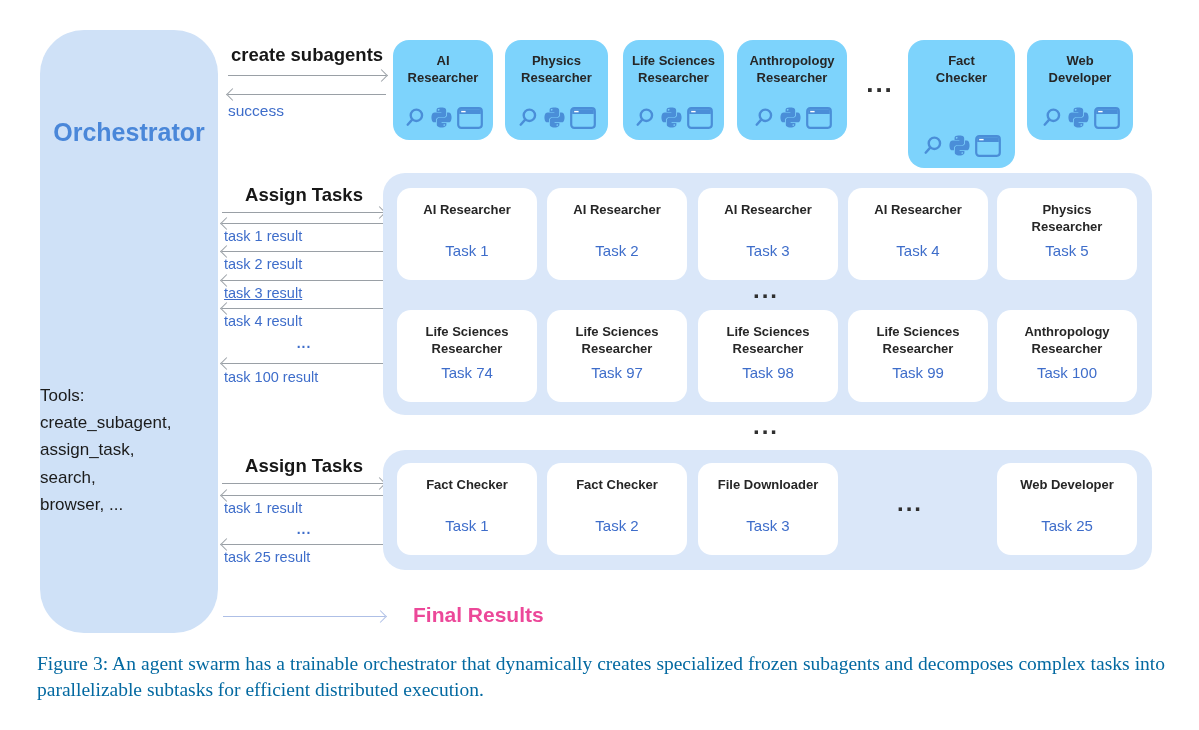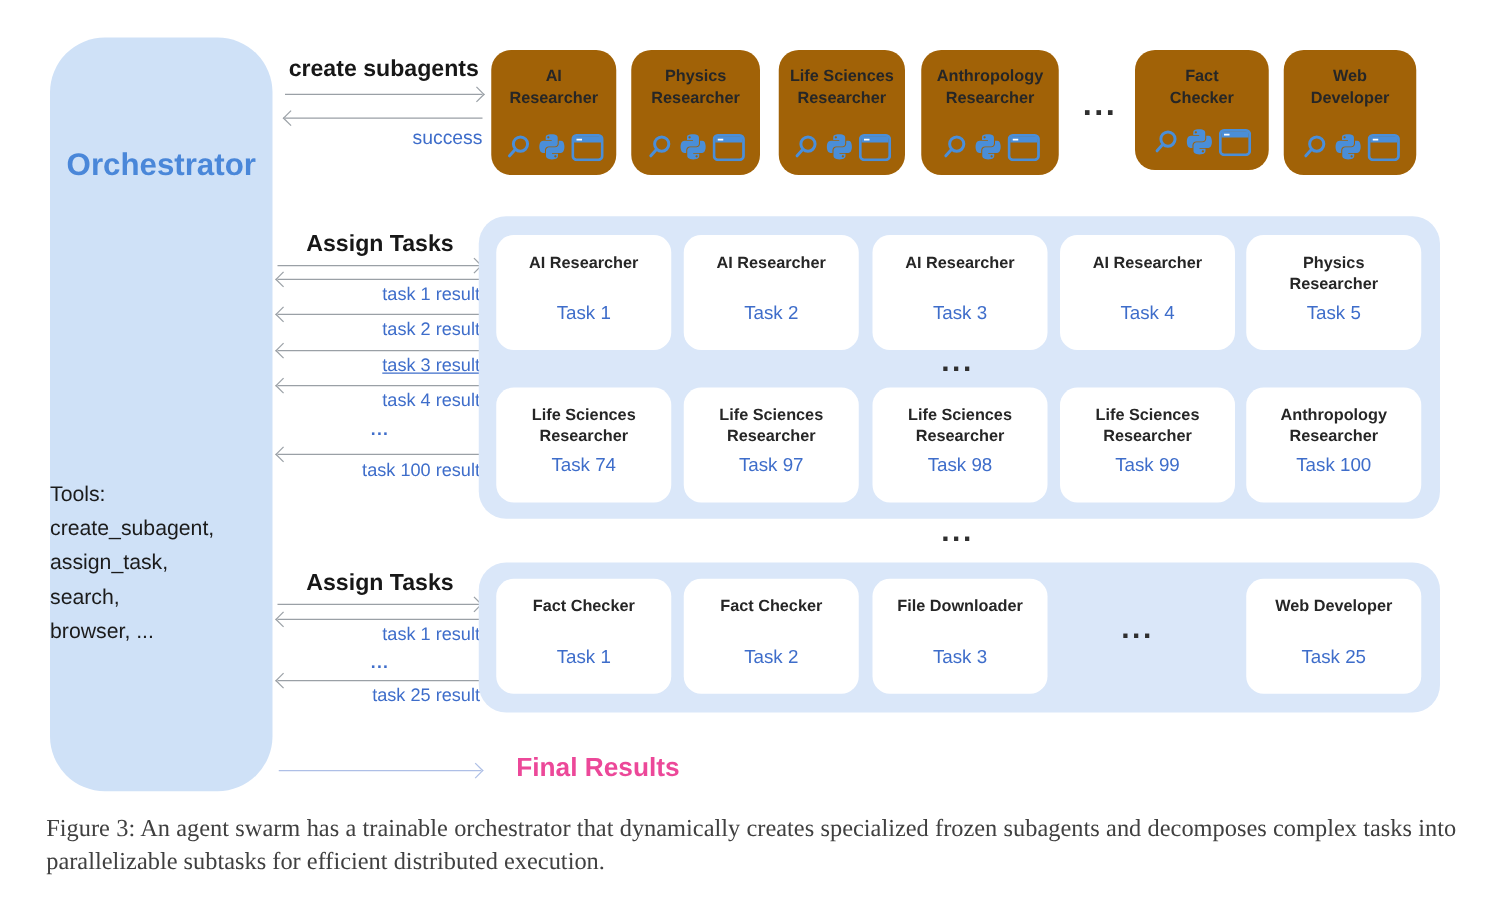--- a/index.html
+++ b/index.html
@@ -4,37 +4,37 @@
 <style>
   html,body{margin:0;padding:0;background:#fff;}
   #canvas{position:relative;width:1199px;height:730px;background:#fff;
           font-family:"Liberation Sans",sans-serif;overflow:hidden;}
   .abs{position:absolute;}
   .pre{white-space:pre-line;}
   .nowrap{white-space:nowrap;}
 
   
   .orch{background:#cfe1f7;border-radius:44px;}
-  .agent-card{background:#a16207;border-radius:16px;}
+  .agent-card{background:#7dd3fc;border-radius:16px;}
   .container{background:#dae7f9;border-radius:22px;}
   .wcard{background:#ffffff;border-radius:14px;display:flex;flex-direction:column;align-items:center;padding-top:14px;box-sizing:border-box;}
 
   
   .orch-title{font-size:25px;font-weight:bold;color:#4a87d9;text-align:center;width:100%;}
   .tools{font-size:17px;line-height:1.6;color:#1b1b1b;text-align:left;width:100%;}
   .flow-label{font-size:18.5px;font-weight:bold;color:#171717;text-align:center;}
-  .result{font-size:14.5px;color:#3e6dca;text-align:right;}
+  .result{font-size:14.5px;color:#3e6dca;text-align:left;}
   .agent-name{font-size:13px;font-weight:bold;color:#262626;text-align:center;line-height:1.3;padding-top:13px;}
   .card-title{font-size:13px;font-weight:bold;color:#262626;text-align:center;line-height:1.3;min-height:36px;}
   .task{font-size:15px;color:#3e6dca;margin-top:4px;}
   .dots{font-weight:bold;color:#2f2f2f;text-align:center;letter-spacing:2px;}
   .dots.big{font-size:24px;}
   .dots.blue{color:#3e6dca;font-size:14px;font-weight:bold;letter-spacing:1px;}
   .final-label{font-size:21px;font-weight:bold;color:#ec4899;}
-  .caption{font-family:"Liberation Serif",serif;font-size:19.5px;line-height:1.33;color:#404040;text-align:justify;}
+  .caption{font-family:"Liberation Serif",serif;font-size:19.5px;line-height:1.33;color:#0369a1;text-align:justify;}
 
   
   .arr{position:absolute;height:0;border-top:1.4px solid currentColor;color:#9aa0a6;}
   .arr::after{content:"";position:absolute;width:8px;height:8px;
               border-top:1.4px solid currentColor;border-right:1.4px solid currentColor;top:-5.1px;}
   .arr.r::after{right:0;transform:rotate(45deg);}
   .arr.l::after{left:0;transform:rotate(-135deg);}
   .arr.final{color:#aebfe6;}
 
   
@@ -155,21 +155,21 @@
             <rect x="1.2" y="1.2" width="23.6" height="19.6" rx="3" fill="none" stroke="#4a8ed8" stroke-width="2.2"></rect>
             <rect x="2.2" y="2.2" width="21.6" height="4.8" fill="#4a8ed8"></rect>
             <line x1="4.2" y1="4.6" x2="8.6" y2="4.6" stroke="#ffffff" stroke-width="1.4"></line>
           </svg>
         </span>
     </div>
   </div>
 
   <div class="abs dots" style="left:856px;top:68px;width:48px;font-size:26px;">...</div>
 
-  <div class="abs agent-card" style="left:908px;top:40px;width:107px;height:96px;">
+  <div class="abs agent-card" style="left:908px;top:40px;width:107px;height:128px;">
     <div class="agent-name pre">Fact
 Checker</div>
     <div class="icon-row">
       <span>
           <svg width="22" height="22" viewBox="0 0 24 24" fill="none" stroke="#4a8ed8" stroke-width="2.6" stroke-linecap="round">
             <circle cx="13.5" cy="9" r="6.2"></circle>
             <line x1="8.9" y1="13.8" x2="4" y2="19.3"></line>
           </svg>
         </span>
       <span>

